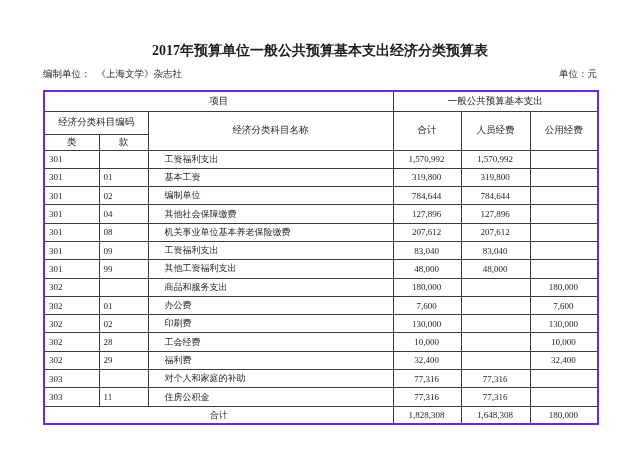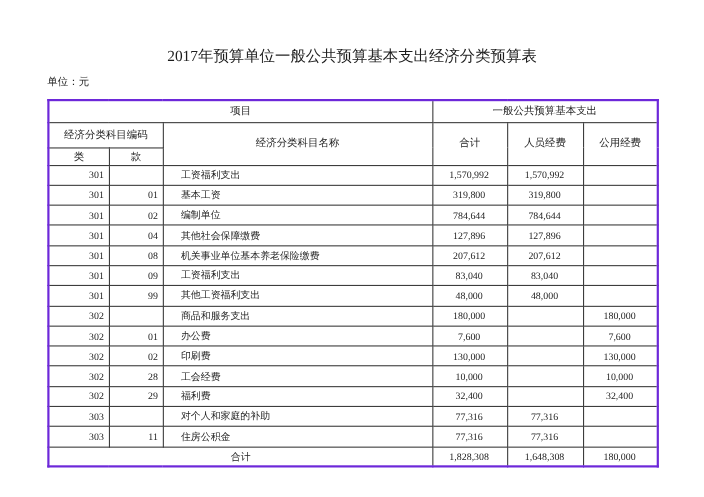--- a/index.html
+++ b/index.html
@@ -16,21 +16,21 @@
     font-family: "Liberation Serif", "DejaVu Serif", serif;
     color: #212121;
   }
   .doc-title {
     position: absolute;
     top: 42px;
     left: 0;
     width: 640px;
     text-align: center;
     font-size: 14px;
-    font-weight: normal;
+    font-weight: bold;
     letter-spacing: 0px;
     color: #1c1c1c;
     white-space: nowrap;
   }
   .meta-row {
     position: absolute;
     top: 68px;
     left: 43px;
     width: 554px;
     display: flex;
@@ -60,33 +60,36 @@
     vertical-align: middle;
   }
   .budget-table thead td {
     text-align: center;
     font-size: 9.5px;
   }
   tr.hrow-1 { height: 20px; }
   tr.hrow-2 { height: 23px; }
   tr.hrow-3 { height: 16px; }
   tbody tr { height: 18.3px; }
-  td.c-code { text-align: right; }
+  td.c-code { text-align: left; }
   td.c-name { text-align: left; padding-left: 16px; }
   td.c-num  { text-align: center; padding-right: 5px; }
   td.c-footer-label { text-align: center; }
 </style>
 </head>
 <body>
 
 <div class="page">
 
   <div class="doc-title">2017年预算单位一般公共预算基本支出经济分类预算表</div>
 
   <div class="meta-row">
+    <span class="meta-left">
+      <span>编制单位：</span><span class="gap"></span><span>《上海文学》杂志社</span>
+    </span>
     <span class="meta-right">单位：元</span>
   </div>
 
   <table class="budget-table">
     <colgroup>
       <col style="width:55px">
       <col style="width:49px">
       <col style="width:245px">
       <col style="width:68px">
       <col style="width:69px">

